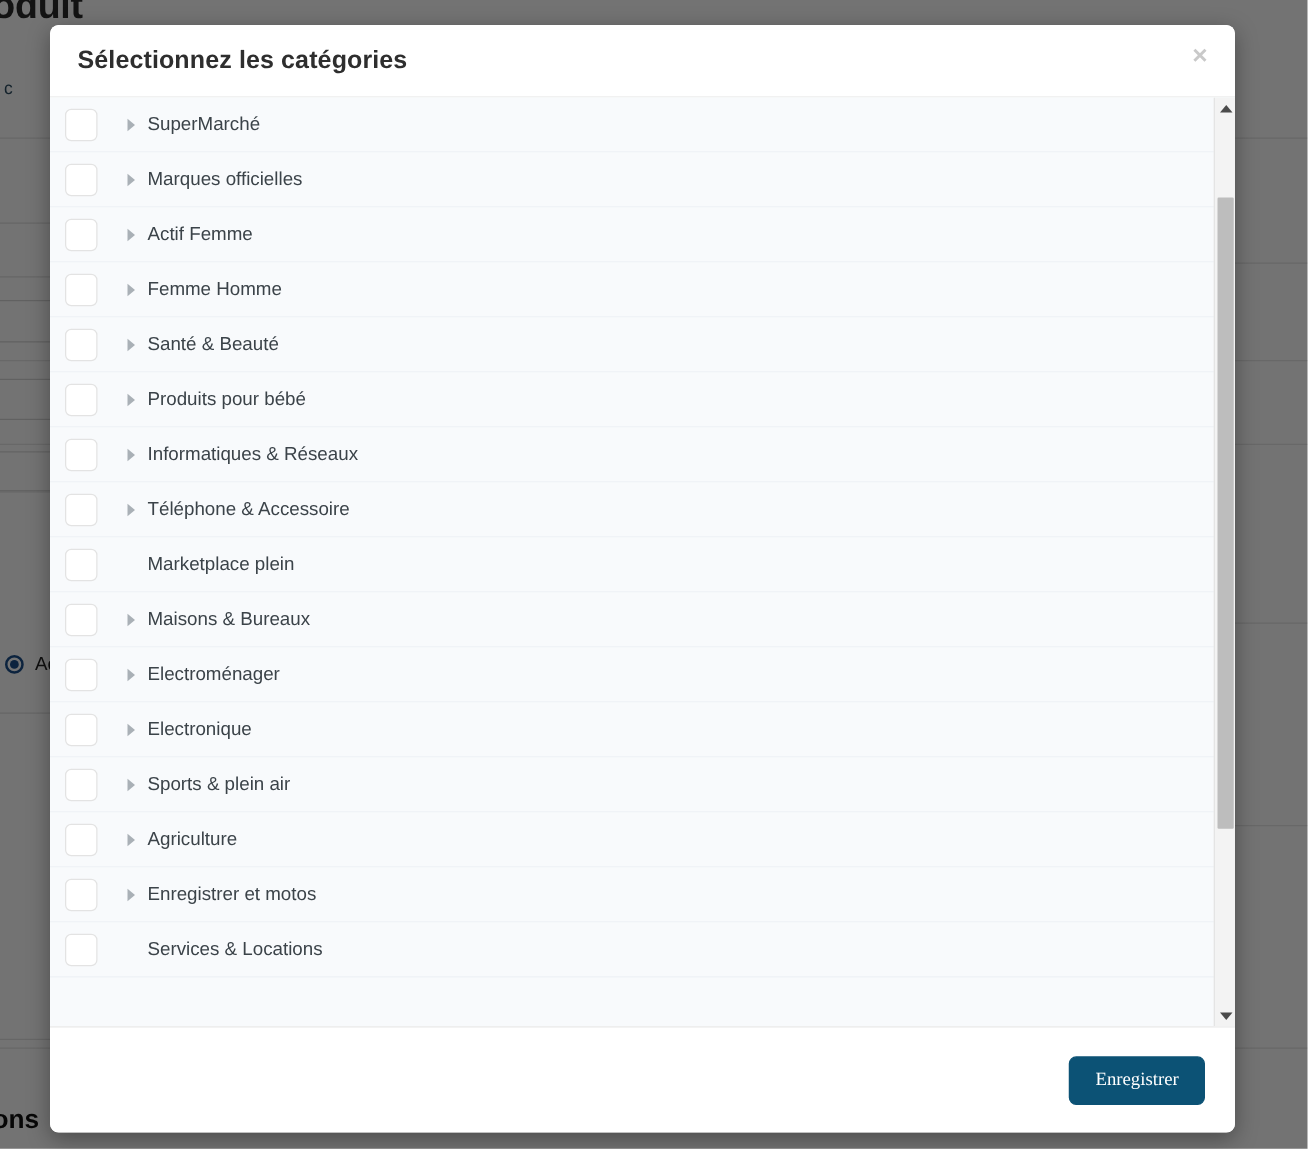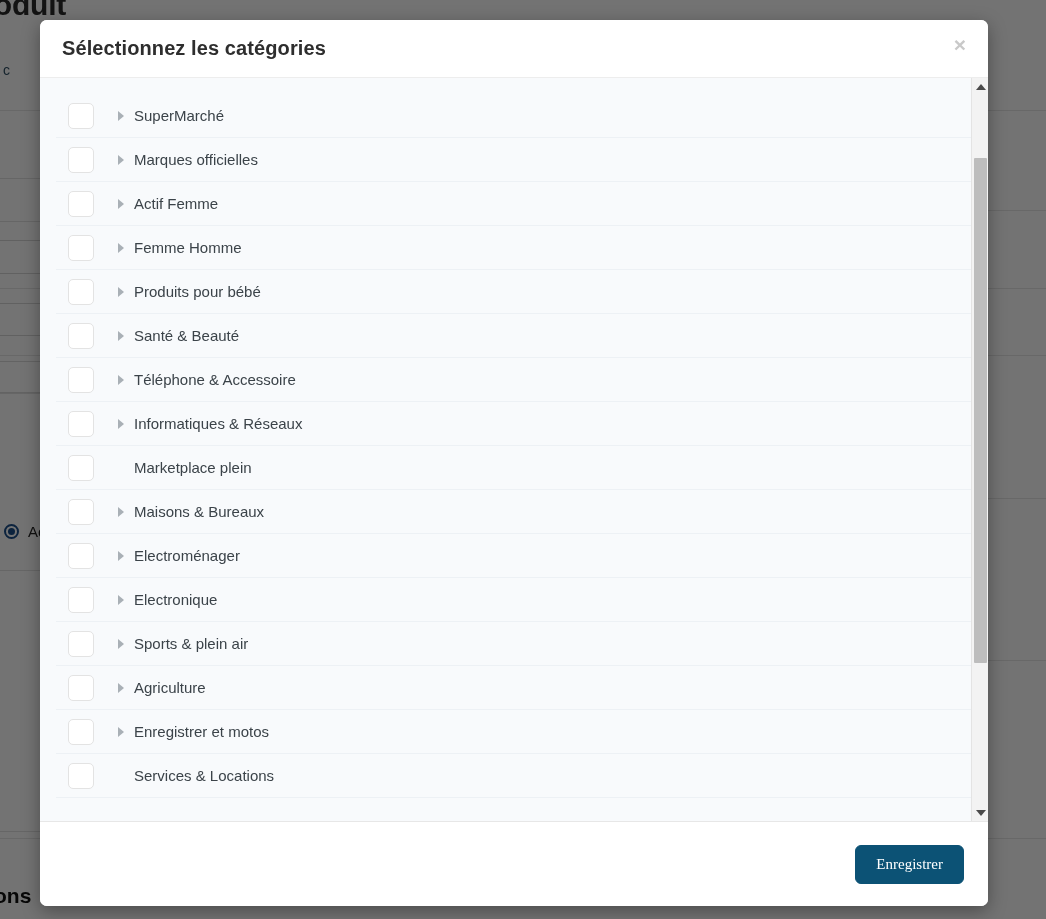--- a/index.html
+++ b/index.html
@@ -100,21 +100,21 @@
   }
 
   .modal-body {
     flex: 1 1 auto; position: relative; overflow: hidden;
     border-top: 1px solid #ededed; border-bottom: 1px solid #e7e7e7;
   }
   .list-viewport {
     position: absolute; left: 0; top: 0; right: 0; bottom: 0;
     overflow: hidden; background: #f8fafc;
   }
-  .cat-list { list-style: none; margin: 16px; padding: 0; text-align: center; }
+  .cat-list { list-style: none; margin: 0; padding: 0; text-align: center; }
   .cat-row {
     height: 44px; display: flex; align-items: center;
     border-bottom: 1px solid #edf1f5;
     background: #f8fafc;
     padding-left: 12px;
   }
   .cat-check {
     width: 26px; height: 26px; flex: 0 0 auto;
     border: 1px solid #e3e3e3; border-radius: 5px;
     background: #ffffff; margin-right: 24px; cursor: pointer;
@@ -242,36 +242,36 @@
               <span class="cat-label">Actif Femme</span>
             </li>
             <li class="cat-row">
               <span class="cat-check"></span>
               <span class="cat-arrow"></span>
               <span class="cat-label">Femme Homme</span>
             </li>
             <li class="cat-row">
               <span class="cat-check"></span>
               <span class="cat-arrow"></span>
+              <span class="cat-label">Santé &amp; Beauté</span>
+            </li>
+            <li class="cat-row">
+              <span class="cat-check"></span>
+              <span class="cat-arrow"></span>
               <span class="cat-label">Produits pour bébé</span>
             </li>
             <li class="cat-row">
               <span class="cat-check"></span>
               <span class="cat-arrow"></span>
-              <span class="cat-label">Santé &amp; Beauté</span>
+              <span class="cat-label">Informatiques &amp; Réseaux</span>
             </li>
             <li class="cat-row">
               <span class="cat-check"></span>
               <span class="cat-arrow"></span>
               <span class="cat-label">Téléphone &amp; Accessoire</span>
-            </li>
-            <li class="cat-row">
-              <span class="cat-check"></span>
-              <span class="cat-arrow"></span>
-              <span class="cat-label">Informatiques &amp; Réseaux</span>
             </li>
             <li class="cat-row">
               <span class="cat-check"></span>
               <span class="cat-arrow hidden"></span>
               <span class="cat-label">Marketplace plein</span>
             </li>
             <li class="cat-row">
               <span class="cat-check"></span>
               <span class="cat-arrow"></span>
               <span class="cat-label">Maisons &amp; Bureaux</span>

